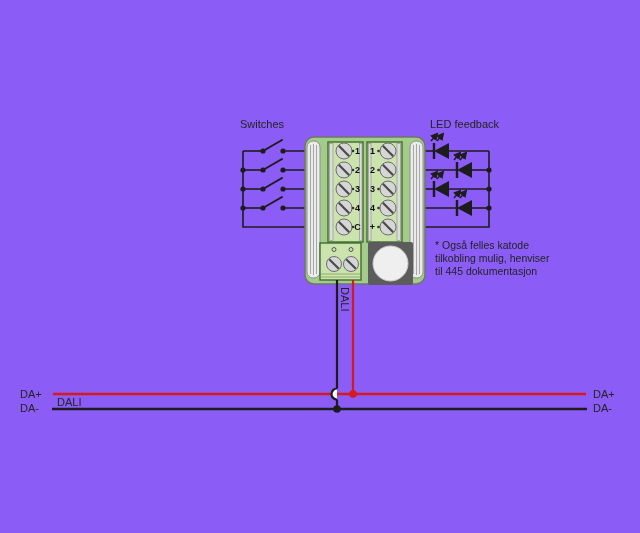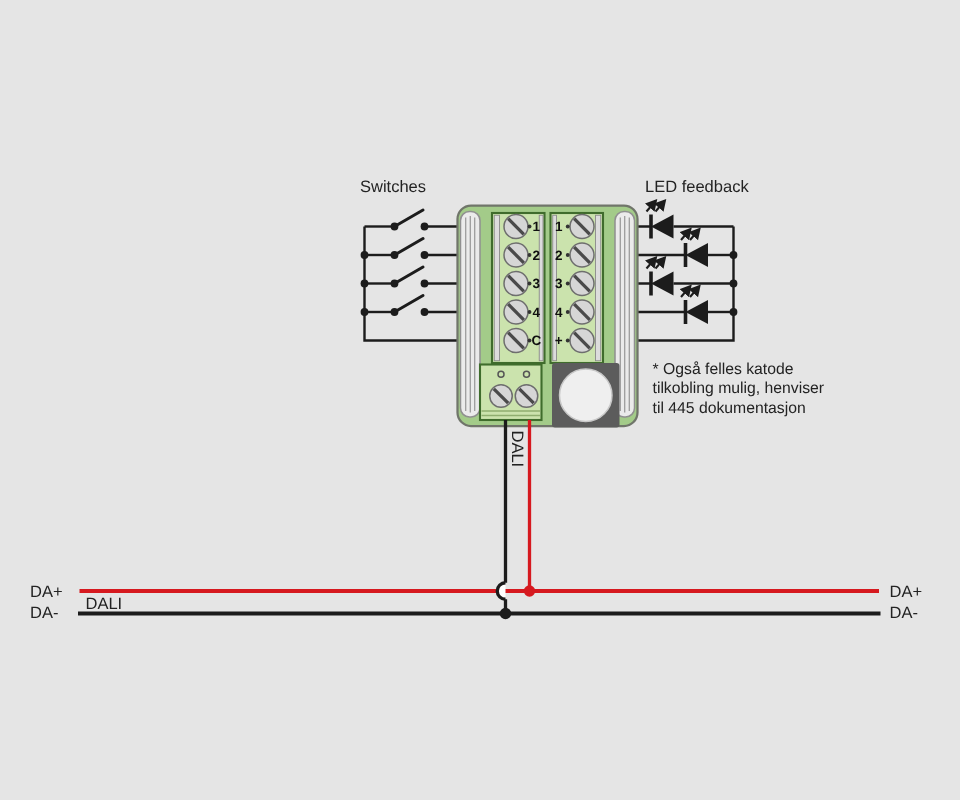--- a/index.html
+++ b/index.html
@@ -1,16 +1,16 @@
 <!DOCTYPE html>
 <html><head>
 <meta charset="utf-8">
 <style>
   html,body{margin:0;padding:0;background:#ffffff;}
-  .canvas{position:relative;width:640px;height:533px;background:#e5e5e5;overflow:hidden;
+  .canvas{position:relative;width:640px;height:533px;background:#8b5cf6;overflow:hidden;
           font-family:"Liberation Sans", sans-serif;}
   svg{display:block;}
   text{fill:#232323;}
   .heading{font-size:11px;}
   .note-line{font-size:10.5px;}
   .bus-label{font-size:11px;}
   .terminal-label{font-size:9px;font-weight:bold;fill:#101010;}
   .wire{stroke:#1c1c1c;stroke-width:1.6;fill:none;}
   .lever{stroke:#1c1c1c;stroke-width:2;fill:none;stroke-linecap:round;}
   .busline{stroke-width:2.6;fill:none;}

